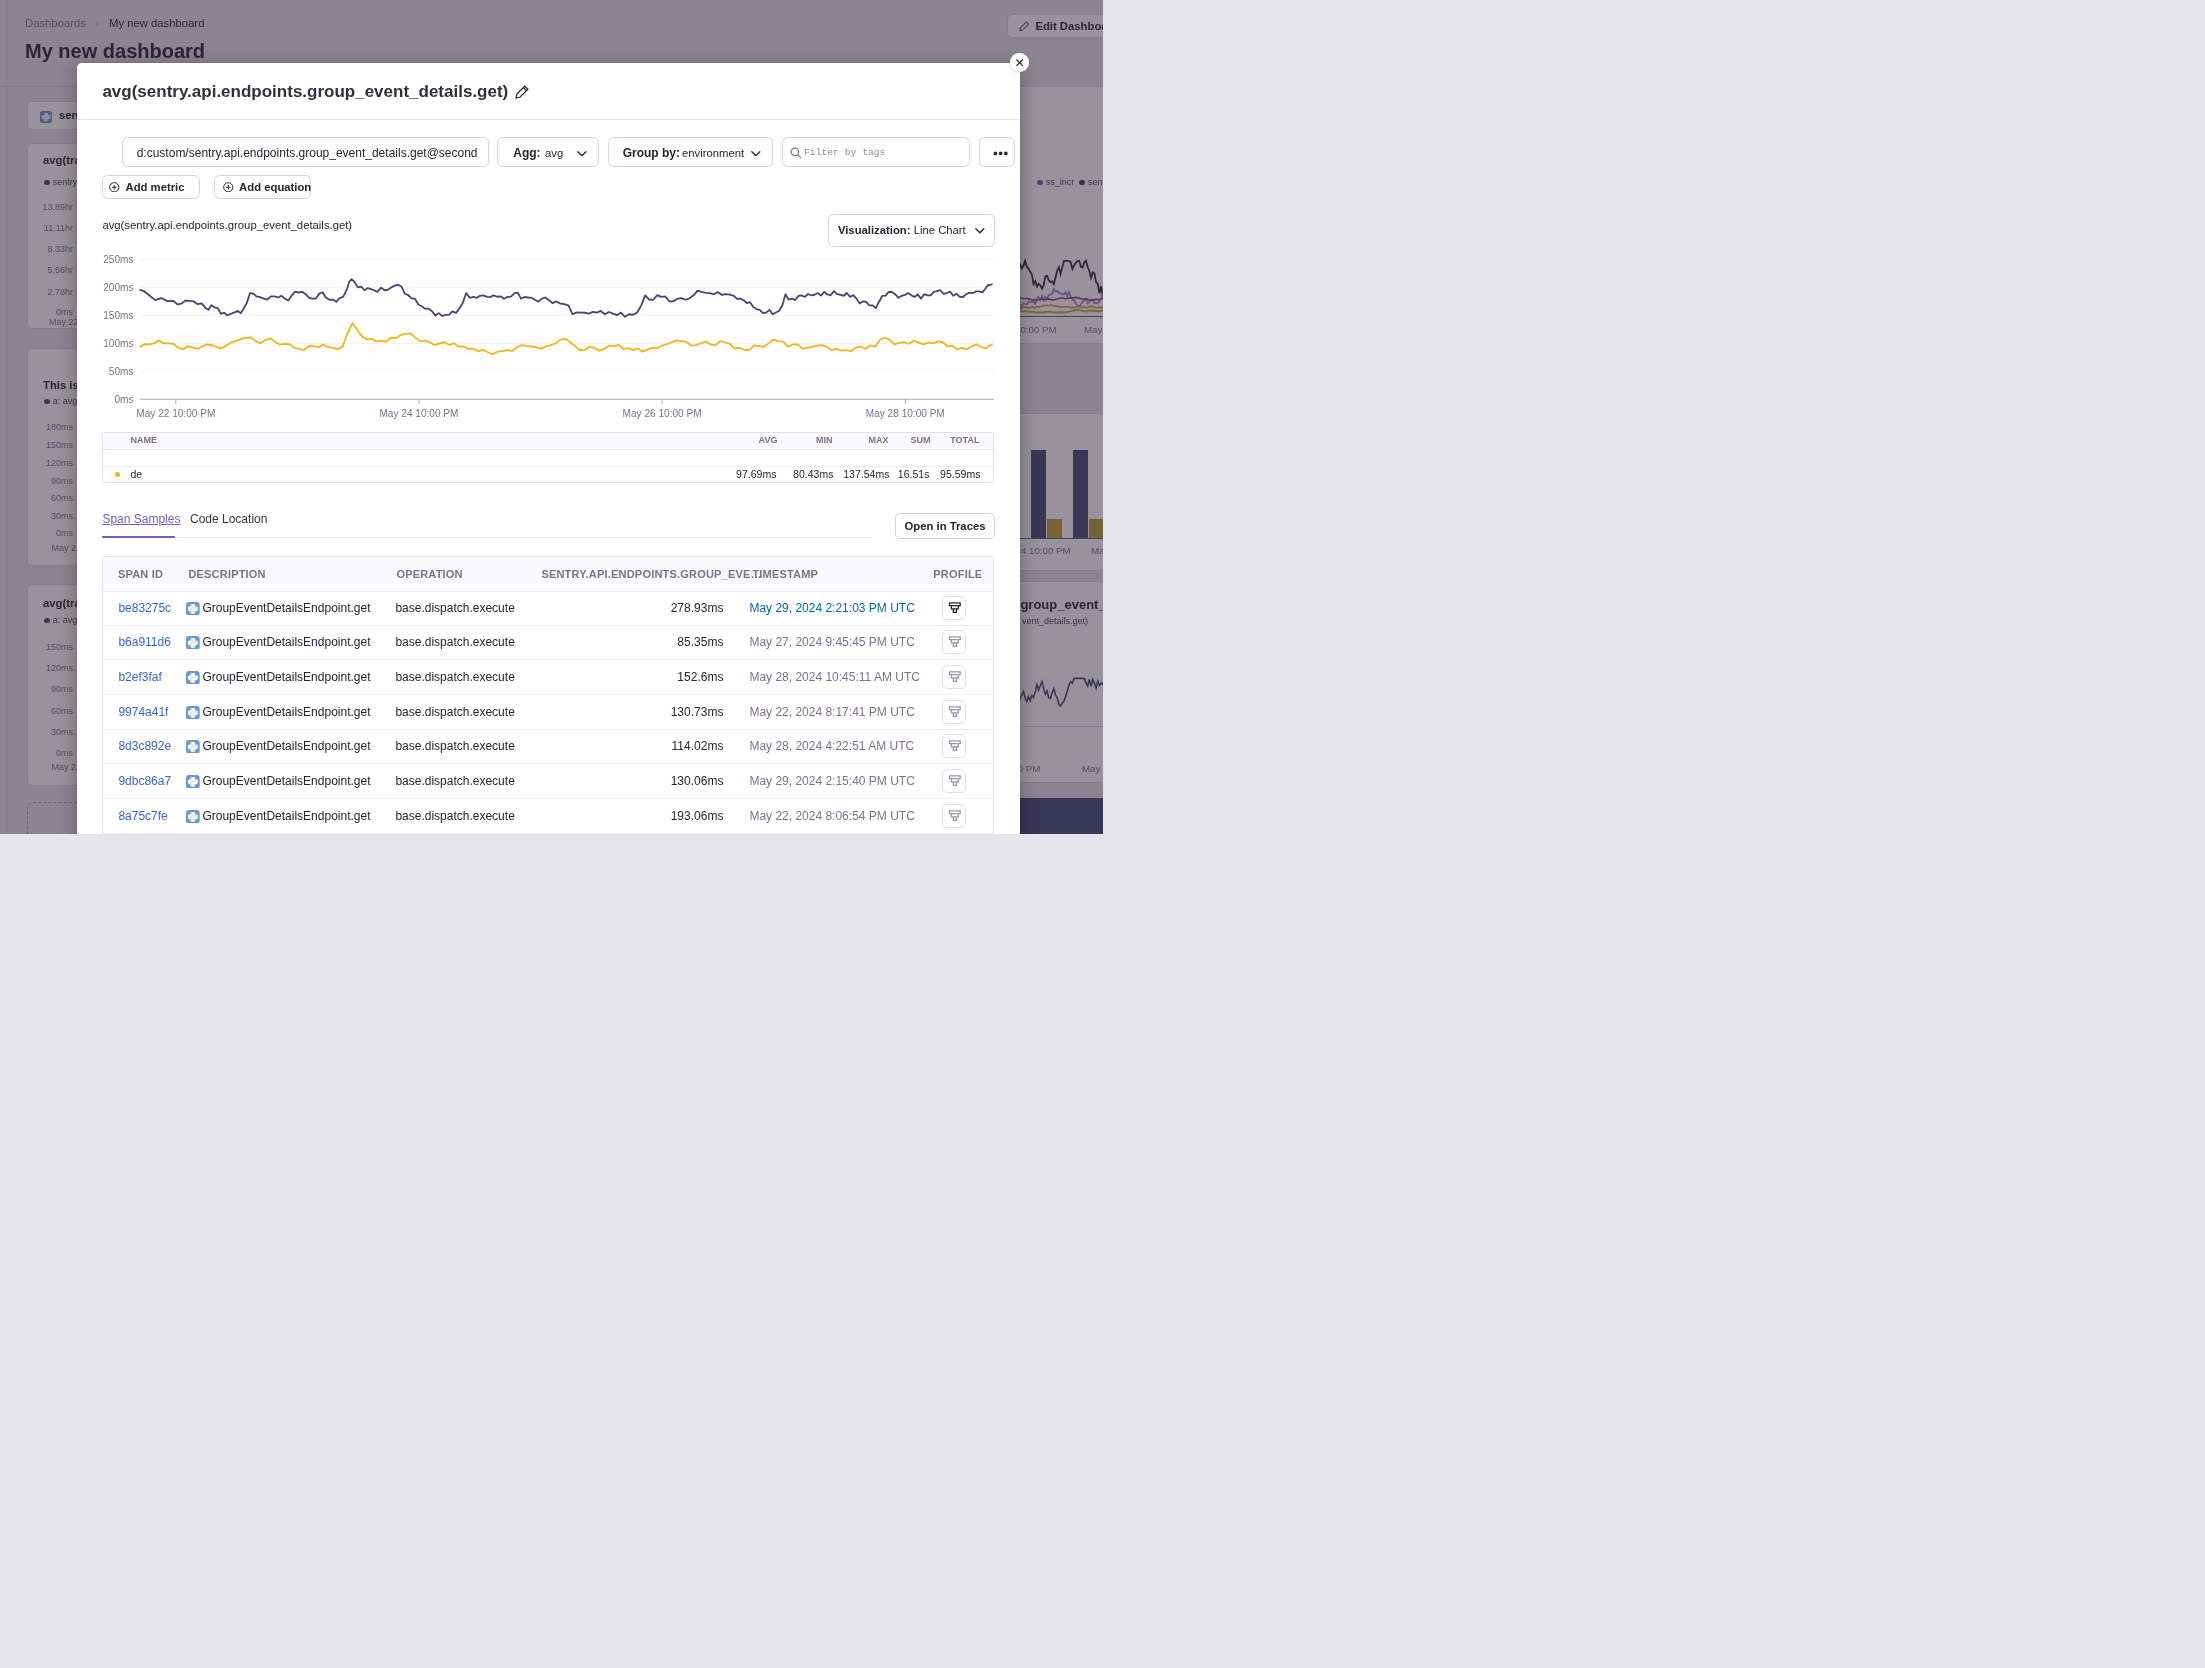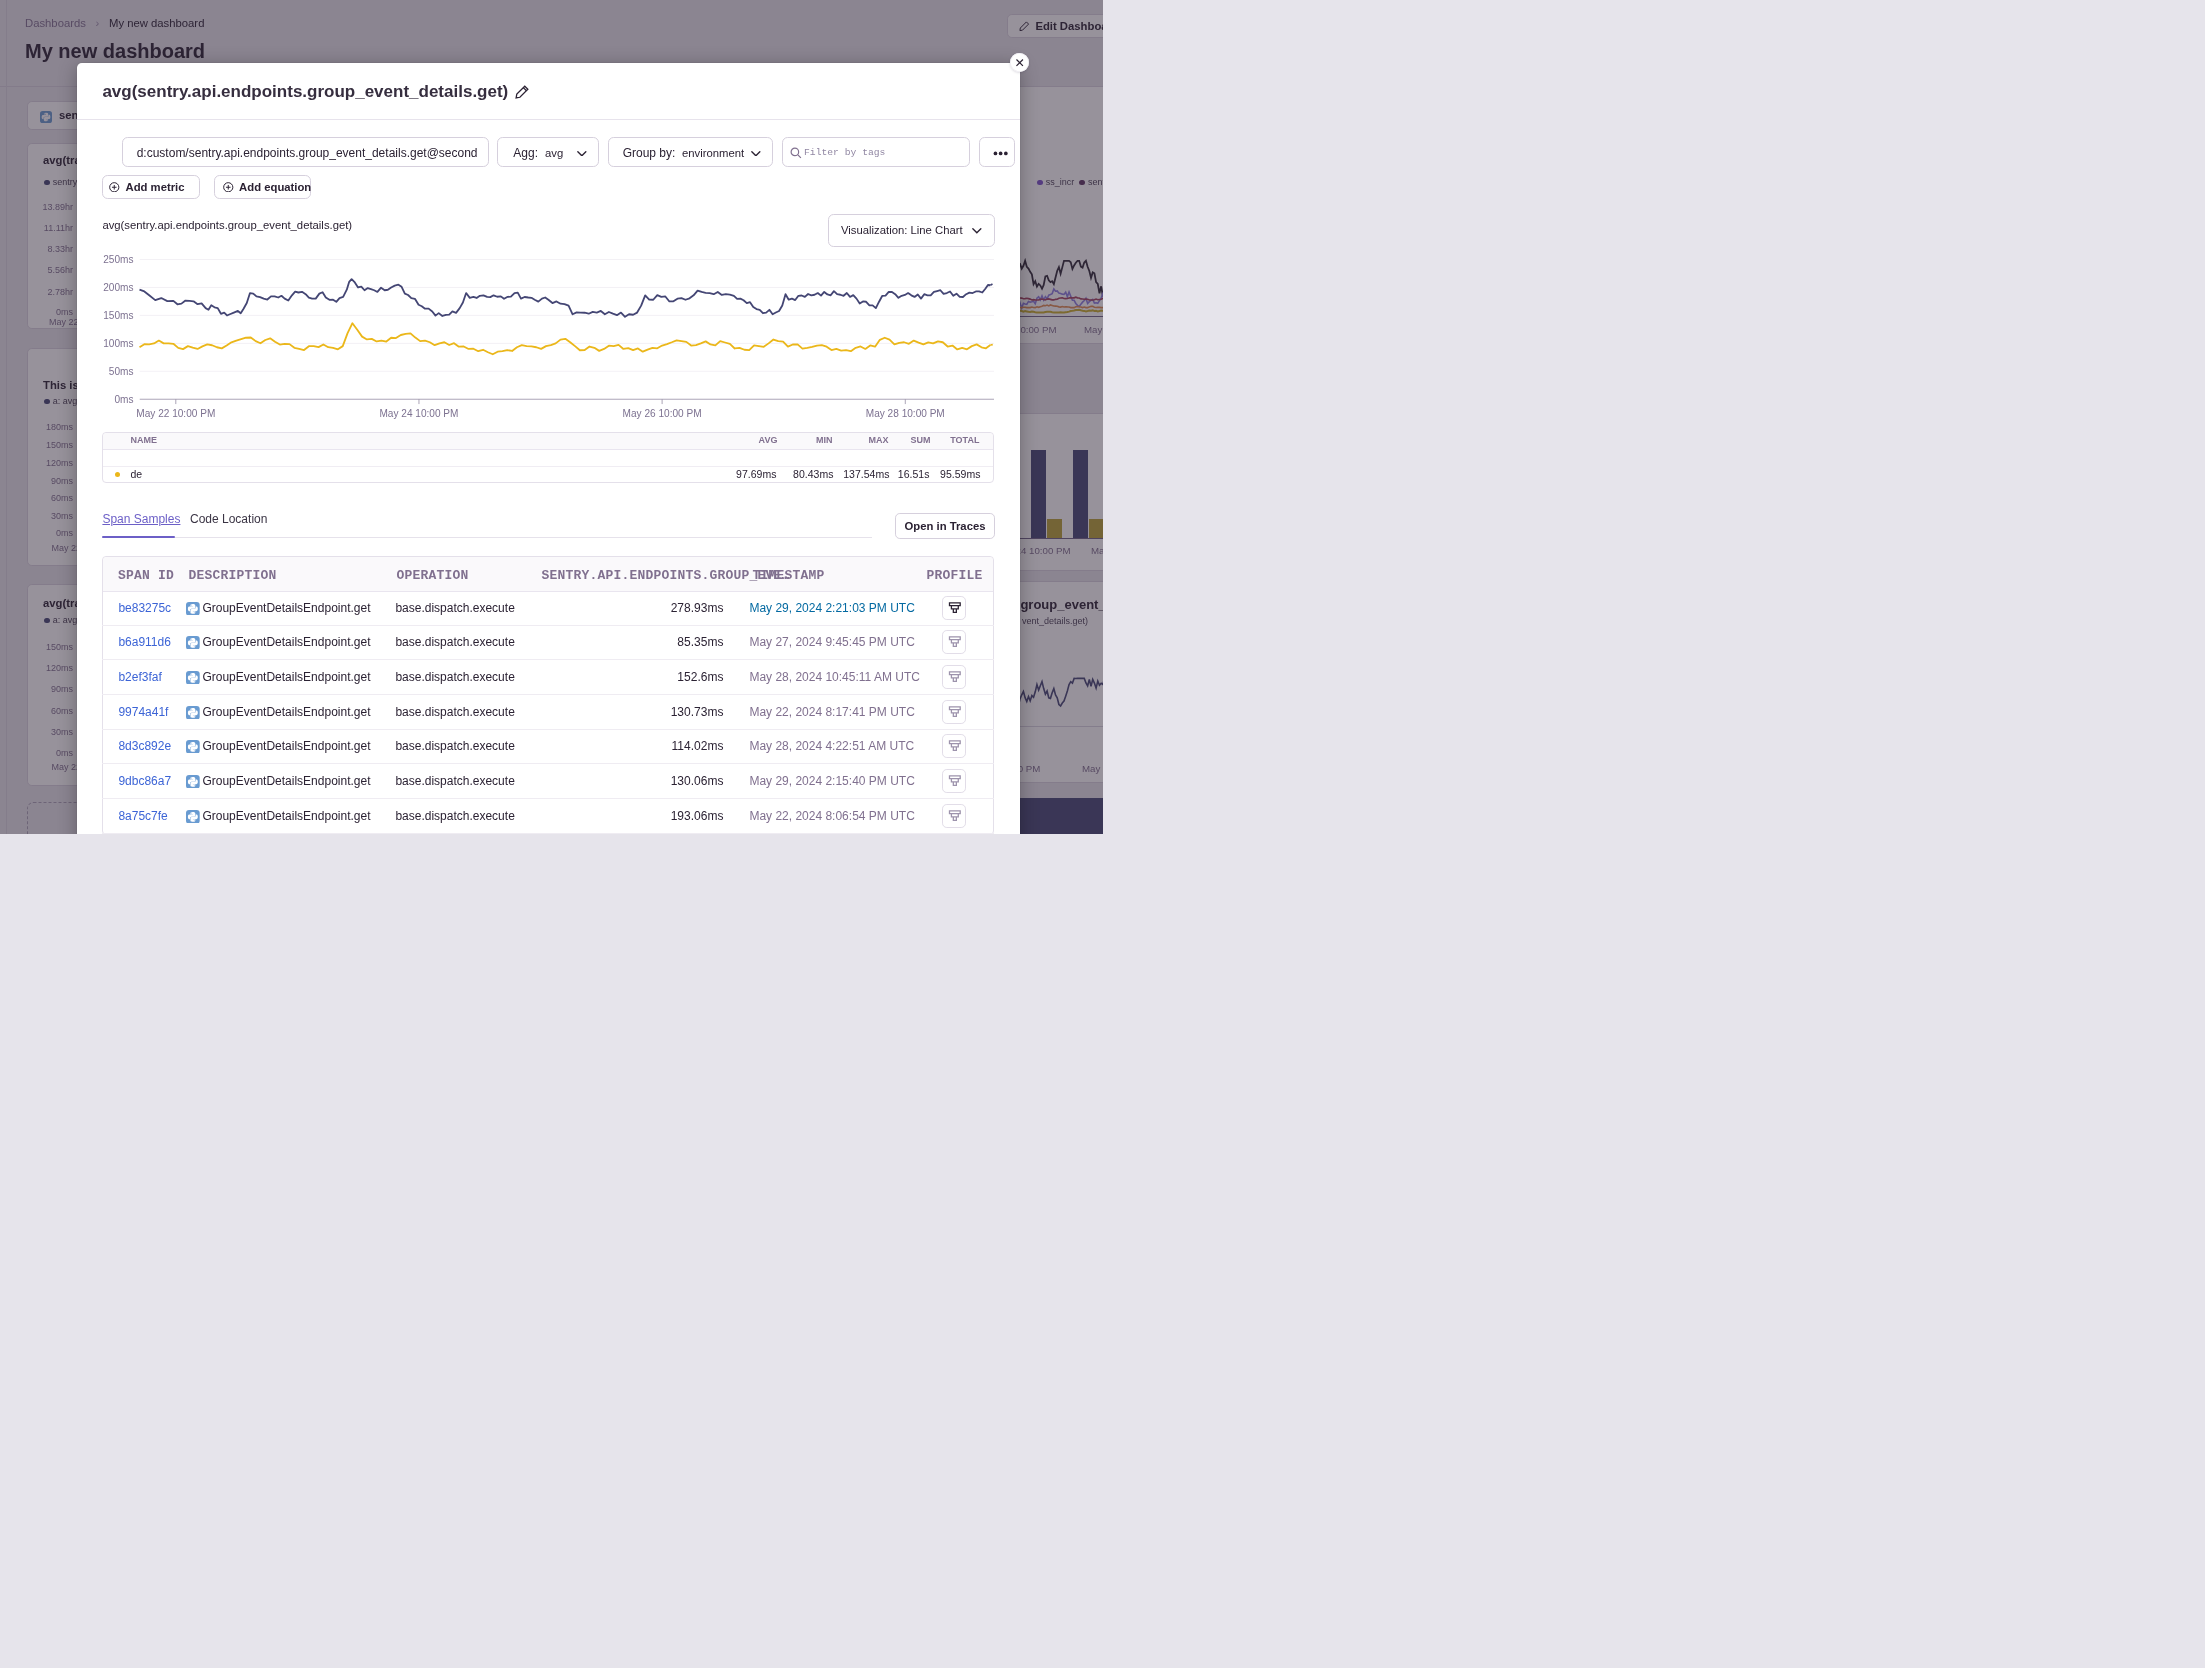--- a/index.html
+++ b/index.html
@@ -1,19 +1,19 @@
 <!DOCTYPE html>
 <html style="font-size:13px"><head>
 <meta charset="utf-8">
 <style>
 * { margin:0; padding:0; box-sizing:border-box; }
 html,body { width:1103px; height:834px; overflow:hidden; }
 body { font-family:"Liberation Sans",sans-serif; background:#e6e4eb; position:relative; color:#2b2233; }
 .card { position:absolute; background:#fff; border:0.8px solid #d8d3de; border-radius:4.8px; }
-.b { font-weight:normal; }
+.b { font-weight:bold; }
 
 #page { position:absolute; inset:0; }
 .crumb { position:absolute; left:25px; top:17px; font-size:11.3px; color:#80708f; }
 .crumb .sep { margin:0 6.5px; color:#9d91ab; }
 .crumb .cur { color:#2b2233; }
 h1.pagetitle { position:absolute; left:25px; top:40px; font-size:20px; font-weight:bold; color:#2b2233; letter-spacing:0; }
 .wtitle { font-weight:bold; font-size:11.3px; color:#2b2233; }
 .wlegend { font-size:9px; color:#4c4358; }
 .dot { display:inline-block; width:5.6px; height:5.6px; border-radius:50%; vertical-align:middle; margin-right:3.2px; }
 .ylab { position:absolute; font-size:9px; color:#80708f; text-align:right; width:40px; }
@@ -39,21 +39,21 @@
 #sumtable .hc { position:absolute; font-size:9px; font-weight:bold; color:#80708f; top:2.4px; }
 .sumrow { position:absolute; left:0; right:0; height:17px; }
 .rcell { position:absolute; text-align:right; top:2.4px; }
 
 .tab { position:absolute; font-size:12px; }
 #tabline { position:absolute; left:25.4px; top:474px; width:770px; height:0.8px; background:#e6e2eb; }
 #tabunderline { position:absolute; left:25.4px; top:473px; width:73px; height:2.4px; background:#6c5fc7; border-radius:1.6px; }
 
 #samples { position:absolute; left:25.4px; top:493px; width:892px; height:279px; border:0.8px solid #e4e0ea; border-radius:4px; }
 #samples .shead { position:absolute; left:0; top:0; right:0; height:35px; background:#faf9fb; border-bottom:0.8px solid #e9e5ef; border-radius:4px 4px 0 0; }
-.shc { position:absolute; top:11.3px; font-size:13px; font-weight:bold; color:#80708f; letter-spacing:0.2px;font-family:Liberation Mono, monospace; }
+.shc { position:absolute; top:11.3px; font-size:11px; font-weight:bold; color:#80708f; letter-spacing:0.2px; }
 .srow { position:absolute; left:0; right:0; height:35px; border-bottom:0.8px solid #efecf2; font-size:12px; }
 .srow > div { position:absolute; top:0; height:35px; line-height:35px; white-space:nowrap; }
 .slink { color:#3c64d6; }
 .pyicon { position:absolute; width:13.7px; height:13.7px; left:84px; top:10.5px; border-radius:3.2px; }
 .profbtn { position:absolute; left:840px; top:5.2px; width:24px; height:24px; border:0.8px solid #e2dde8; border-radius:4.8px; background:#fff; }
 
 #closebtn { position:absolute; left:1000px; top:43px; width:39px; height:39px; border-radius:50%; background:#fff;
   box-shadow:0 0.8px 2.4px rgba(40,30,60,.18), 0 0 0 0.8px #efedf2 inset; }
 </style>
 </head>

